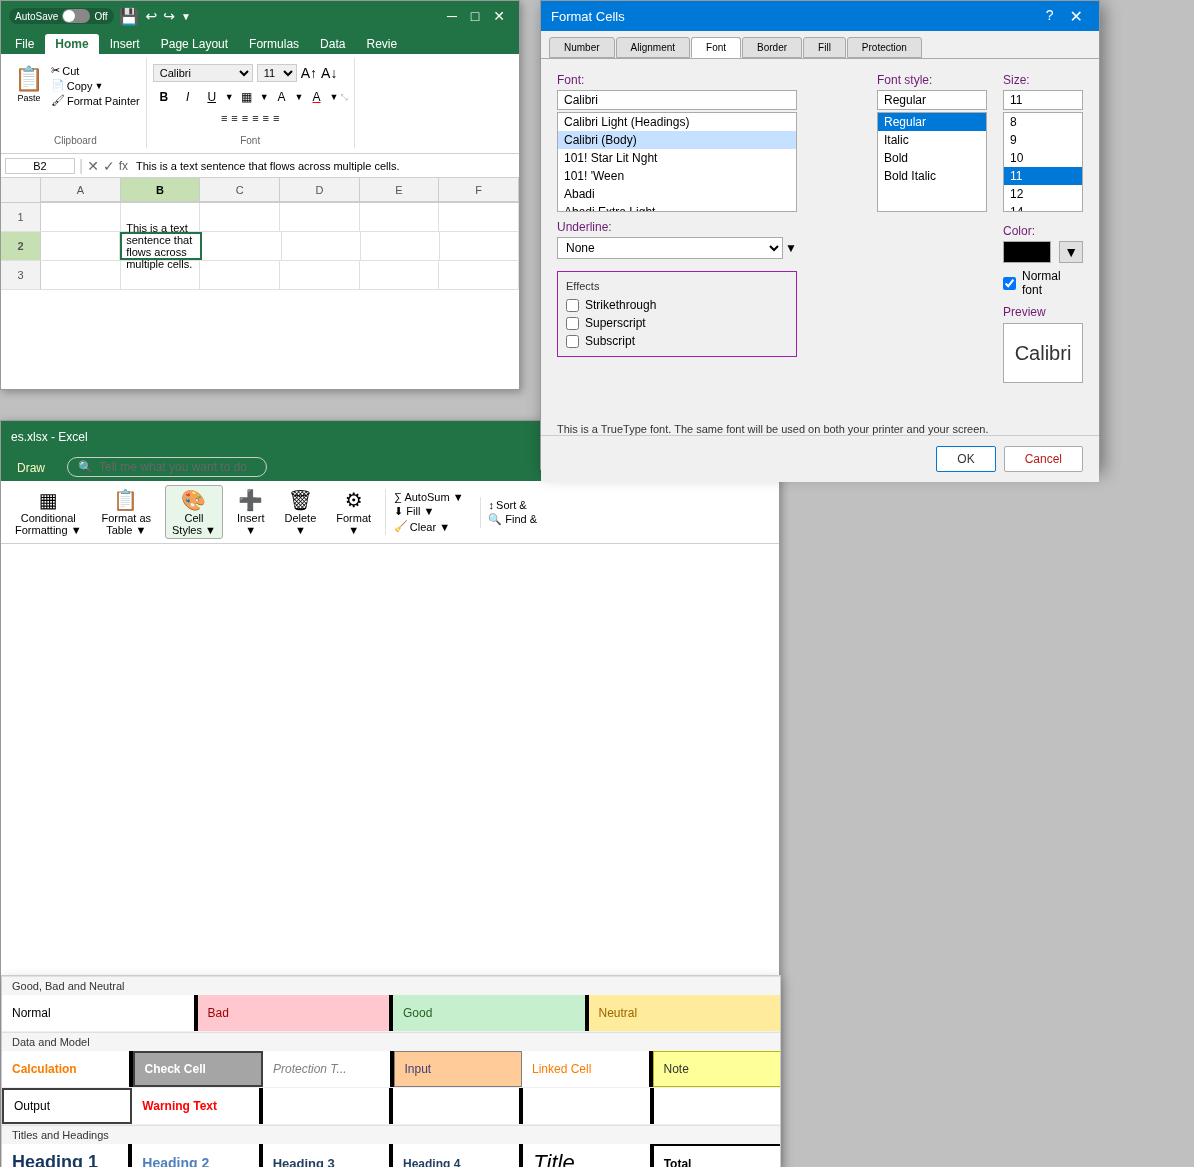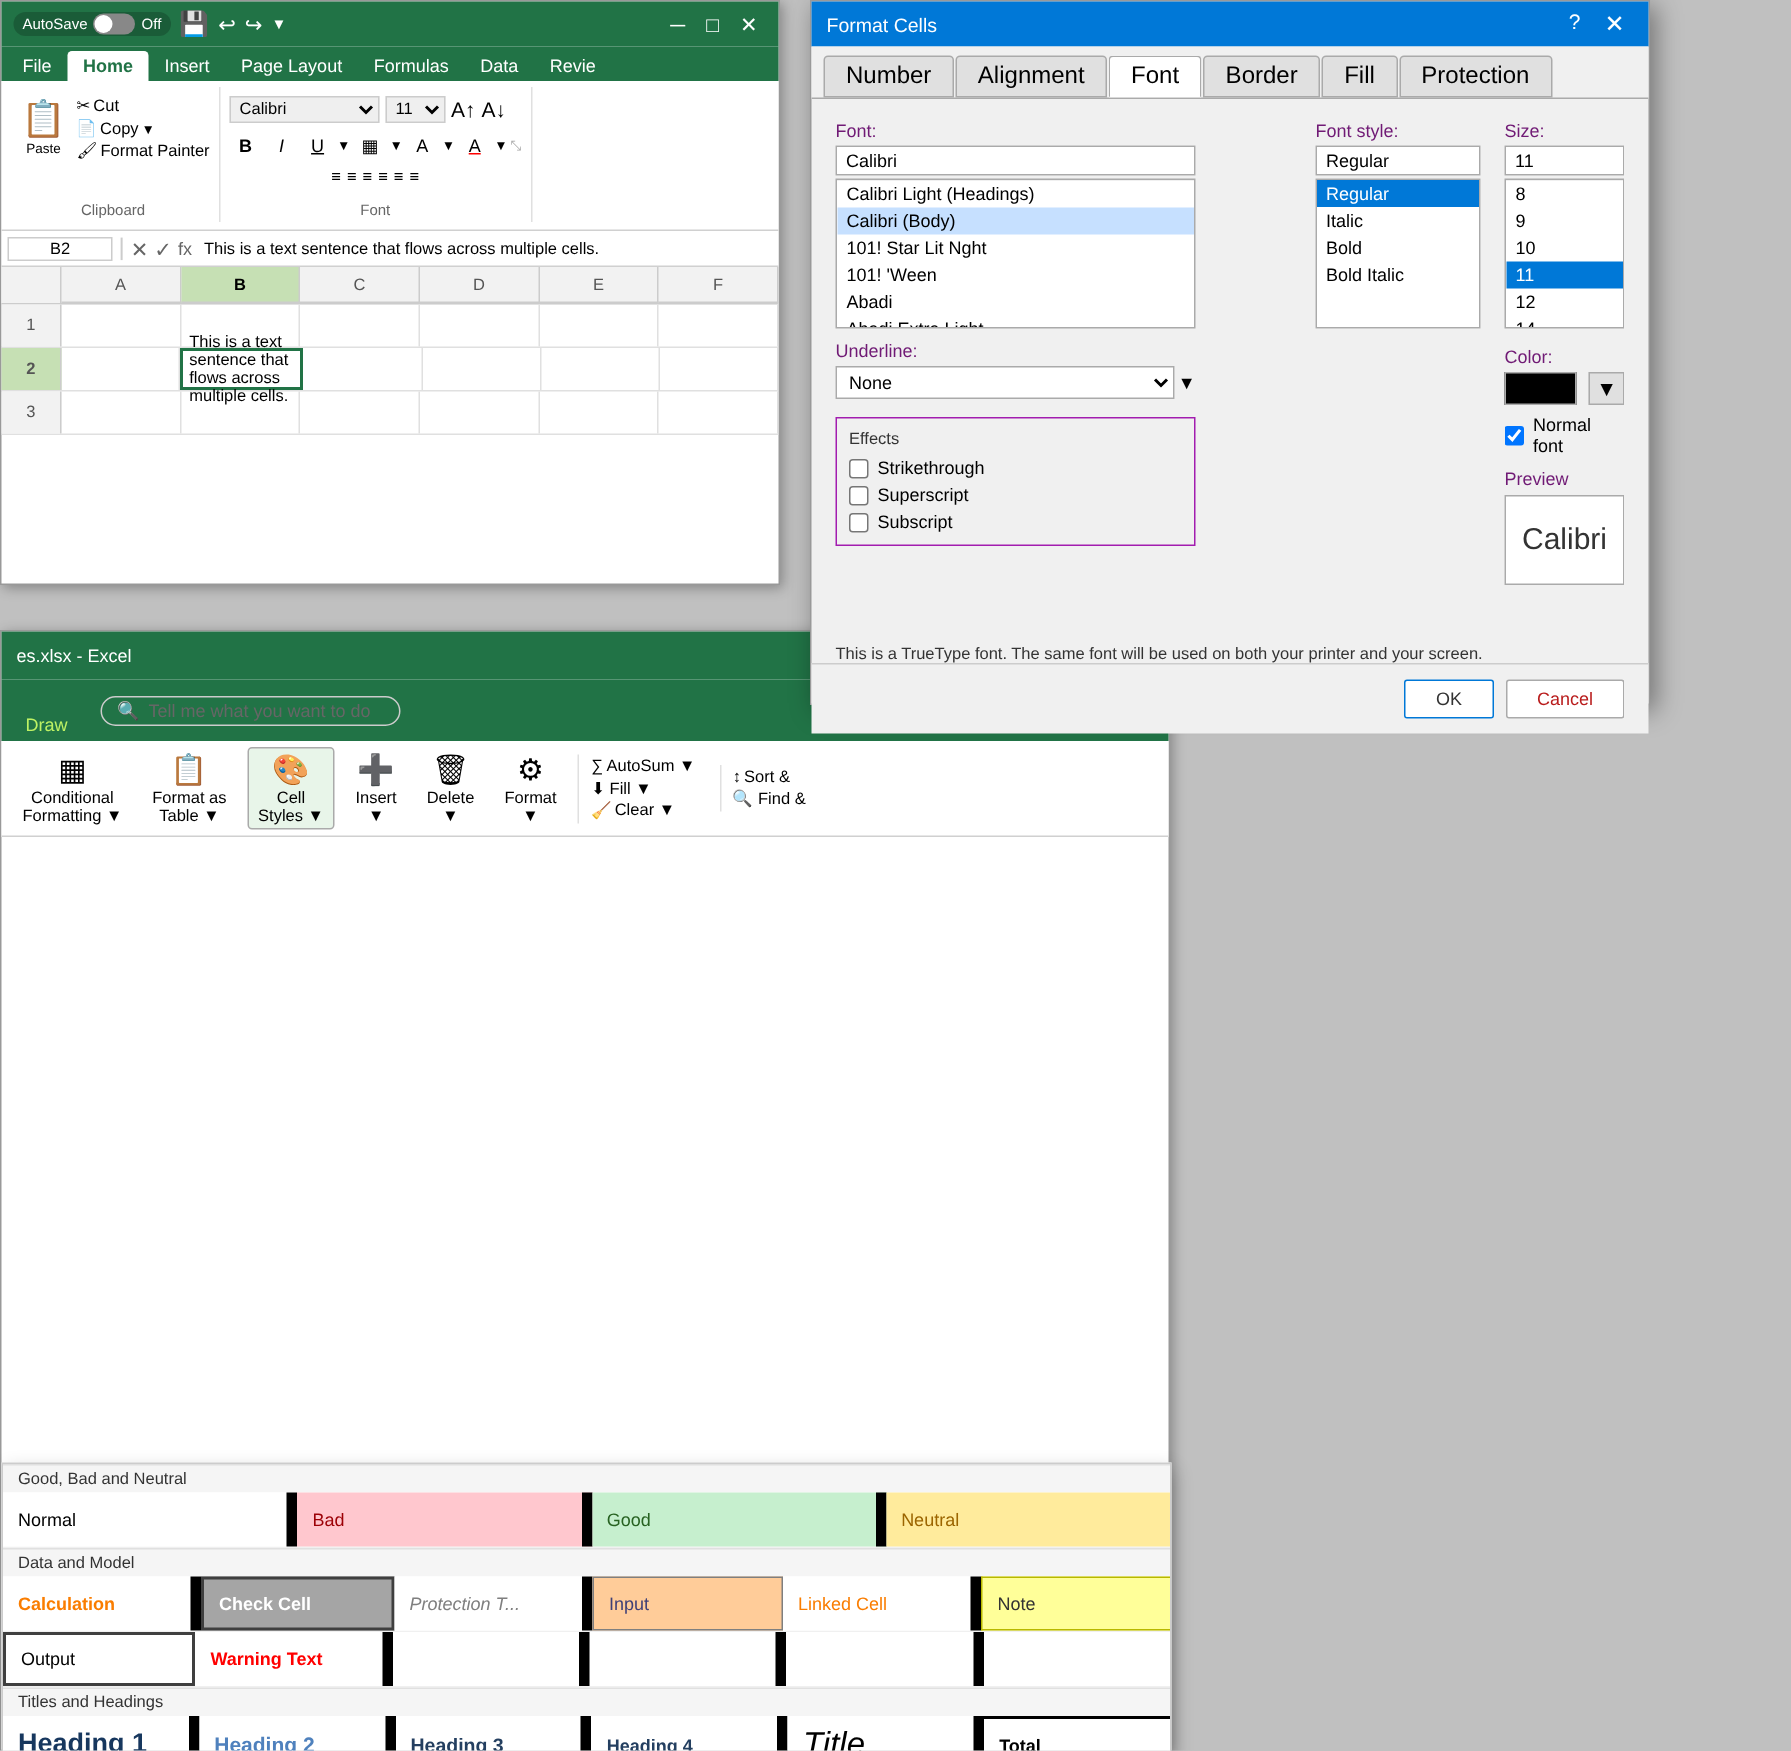--- a/index.html
+++ b/index.html
@@ -20,26 +20,25 @@
       color: #fff;
       height: 32px;
       display: flex;
       align-items: center;
       padding: 0 10px;
       font-size: 13px;
       justify-content: space-between;
     }
     .excel-titlebar-left { display: flex; align-items: center; gap: 8px; font-size: 12px; }
     .ribbon-tab {
-      color: #bef264;
+      color: #fef9c3;
       padding: 4px 12px;
       font-size: 12px;
       cursor: pointer;
       border-radius: 3px 3px 0 0;
-      margin-top: 15px;
     }
     .search-box {
       display: flex;
       align-items: center;
       border: 1px solid #ccc;
       border-radius: 15px;
       padding: 2px 10px;
       gap: 6px;
       font-size: 12px;
       color: #666;
@@ -70,21 +69,21 @@
     .style-row {
       display: flex;
       border-bottom: 1px solid #f0f0f0;
     }
 
     .style-cell {
       flex: 1;
       padding: 6px 10px;
       font-size: 12px;
       cursor: pointer;
-      border-right: 7px solid #000000;
+      border-right: 4px solid #000000;
       min-height: 36px;
       display: flex;
       align-items: center;
     }
     .style-cell:last-child { border-right: none; }
 
     
     .s-normal { background: #fff; color: #000; }
     .s-bad { background: #ffc7ce; color: #9c0006; }
     .s-good { background: #c6efce; color: #276221; }
@@ -226,21 +225,21 @@
 
     .dialog-tabs {
       display: flex;
       background: #f0f0f0;
       border-bottom: 1px solid #aaa;
       padding: 6px 8px 0;
       gap: 0;
     }
     .dialog-tab {
       padding: 4px 14px;
-      font-size: 16px;
+      font-size: 10px;
       cursor: pointer;
       border: 1px solid transparent;
       border-radius: 3px 3px 0 0;
       margin-right: 1px;
       background: #e0e0e0;
       border-color: #aaa;
     }
     .dialog-tab.active { background: #fff; border-bottom-color: #fff; z-index: 1; }
 
     .dialog-body { padding: 14px 16px; display: flex; gap: 16px; height: calc(100% - 110px); }

